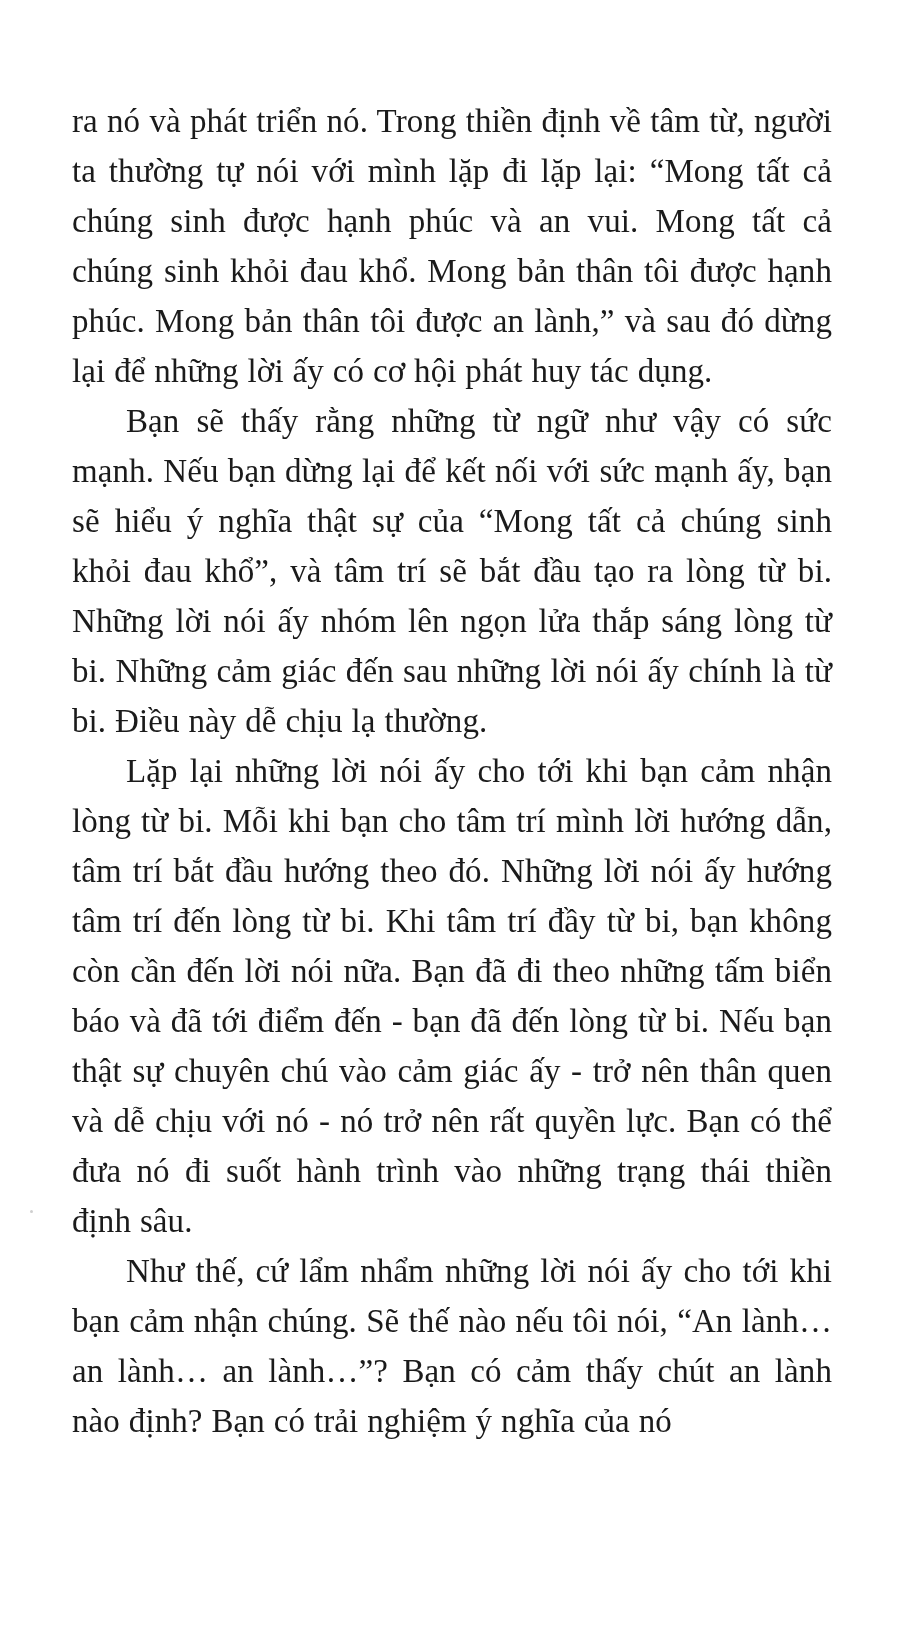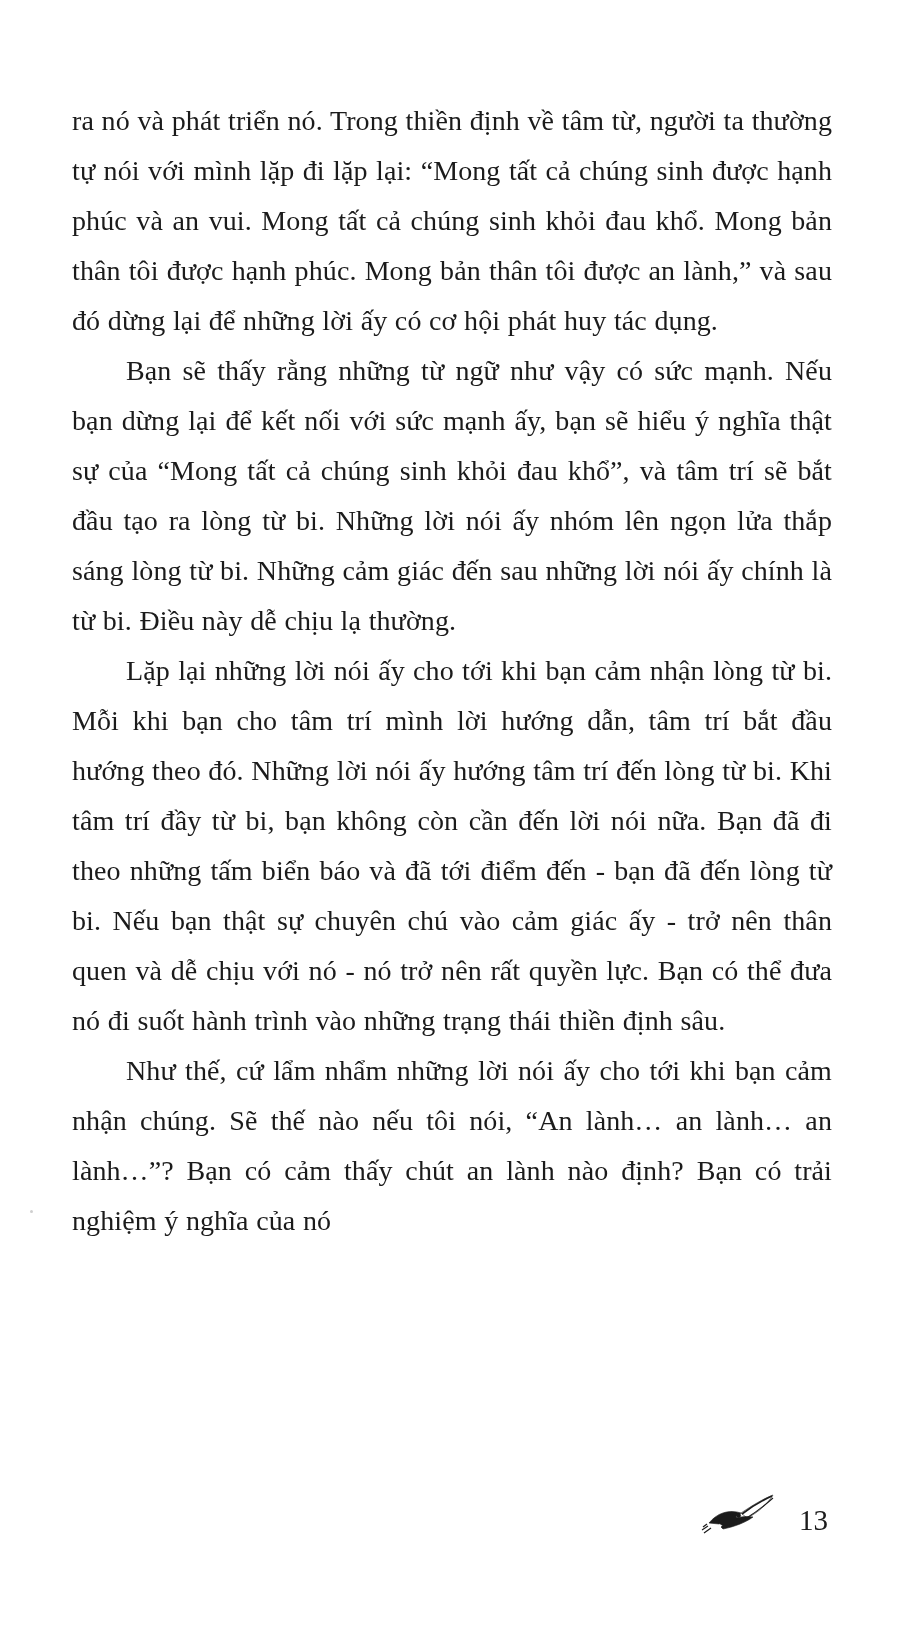--- a/index.html
+++ b/index.html
@@ -21,21 +21,21 @@
     background: #ffffff;
   }
   .text-column {
     position: absolute;
     left: 72px;
     top: 96px;
     width: 760px;
   }
   .para {
     margin: 0;
-    font-size: 28px;
+    font-size: 33px;
     line-height: 50px;
     text-align: justify;
     text-justify: inter-word;
     letter-spacing: 0.1px;
     word-spacing: 0.5px;
   }
   .para.indented {
     text-indent: 54px;
   }
   .para + .para {
@@ -84,35 +84,14 @@
 
   <div class="edge-mark"></div>
 
   <div class="text-column">
     <p class="para">ra nó và phát triển nó. Trong thiền định về tâm từ, người ta thường tự nói với mình lặp đi lặp lại: “Mong tất cả chúng sinh được hạnh phúc và an vui. Mong tất cả chúng sinh khỏi đau khổ. Mong bản thân tôi được hạnh phúc. Mong bản thân tôi được an lành,” và sau đó dừng lại để những lời ấy có cơ hội phát huy tác dụng.</p>
     <p class="para indented">Bạn sẽ thấy rằng những từ ngữ như vậy có sức mạnh. Nếu bạn dừng lại để kết nối với sức mạnh ấy, bạn sẽ hiểu ý nghĩa thật sự của “Mong tất cả chúng sinh khỏi đau khổ”, và tâm trí sẽ bắt đầu tạo ra lòng từ bi. Những lời nói ấy nhóm lên ngọn  lửa thắp sáng lòng từ bi. Những cảm giác đến sau những lời nói ấy chính là từ bi. Điều này dễ chịu lạ thường.</p>
     <p class="para indented">Lặp lại những lời nói ấy cho tới khi bạn cảm nhận lòng từ bi. Mỗi khi bạn cho tâm trí mình lời hướng dẫn, tâm trí bắt đầu hướng theo đó. Những lời nói ấy hướng tâm trí đến lòng từ bi. Khi tâm trí đầy từ bi, bạn không còn cần đến lời nói nữa. Bạn đã đi theo những tấm biển báo và đã tới điểm đến - bạn đã đến lòng từ bi. Nếu bạn thật sự chuyên chú vào cảm giác ấy - trở nên thân quen và dễ chịu với nó - nó trở nên rất quyền lực. Bạn có thể đưa nó đi suốt hành trình vào những trạng thái thiền định sâu.</p>
     <p class="para indented">Như thế, cứ lẩm nhẩm những lời nói ấy cho tới khi bạn cảm nhận chúng. Sẽ thế nào nếu tôi nói, “An lành… an lành… an lành…”? Bạn có cảm thấy chút an lành nào định? Bạn có trải nghiệm ý nghĩa của nó</p>
   </div>
 
-  <div class="footer">
-    <div class="folio-group">
-      <span class="ornament">
-        <svg viewBox="0 0 86 46" width="86" height="46" aria-hidden="true">
-          <g fill="#1b1b1b" stroke="#1b1b1b">
-            <path d="M8 30 C16 20, 28 16, 40 20 C34 24, 26 28, 18 31 Z" stroke-width="0.6"></path>
-            <path d="M20 34 C28 26, 40 22, 52 24 C44 30, 32 34, 22 36 Z" stroke-width="0.6"></path>
-            <path d="M40 20 C52 12, 62 6, 72 2 C66 12, 56 20, 46 25 Z" stroke-width="0.6" fill="none"></path>
-            <path d="M41 21 C50 14, 60 8, 71 3" stroke-width="1.6" fill="none"></path>
-            <path d="M44 26 C54 20, 63 13, 72 5" stroke-width="1.1" fill="none"></path>
-            <path d="M6 31 L2 34" stroke-width="1.2" fill="none"></path>
-            <path d="M7 33 L1 37" stroke-width="1.2" fill="none"></path>
-            <path d="M10 35 L3 40" stroke-width="1.2" fill="none"></path>
-            <ellipse cx="27" cy="27" rx="9" ry="5.2" transform="rotate(-18 27 27)" stroke-width="0.5"></ellipse>
-            <circle cx="37.5" cy="22.5" r="2.2" stroke-width="0.4"></circle>
-          </g>
-        </svg>
-      </span>
-      <span class="folio">13</span>
-    </div>
-  </div>
 
 </div>
 
 </body></html>

